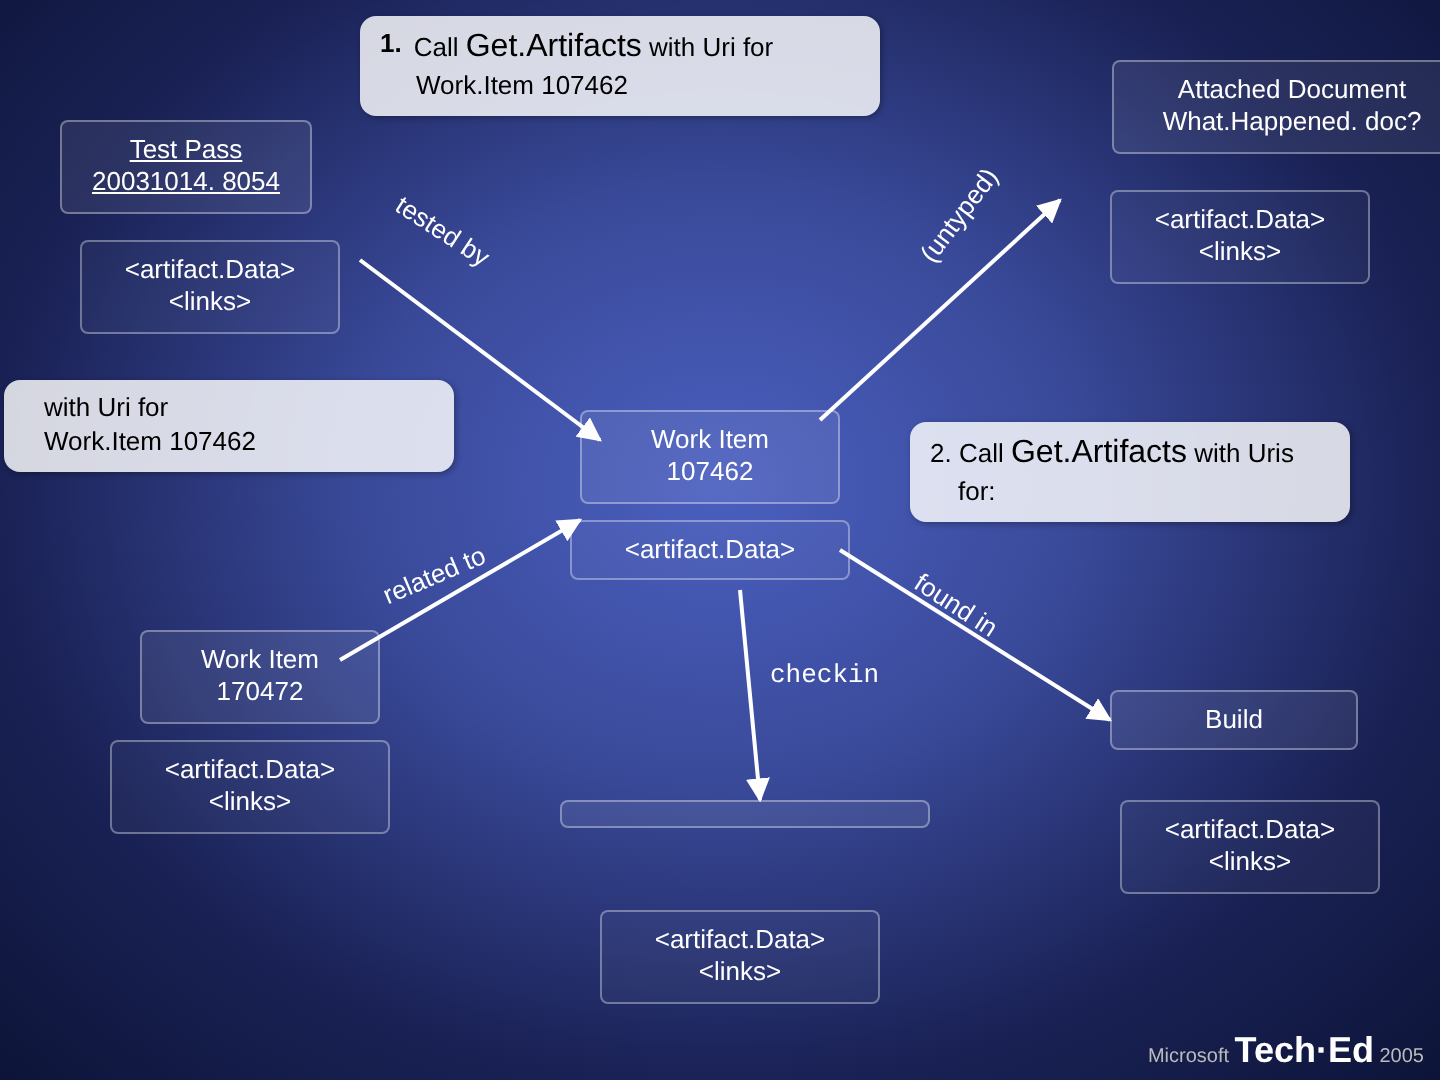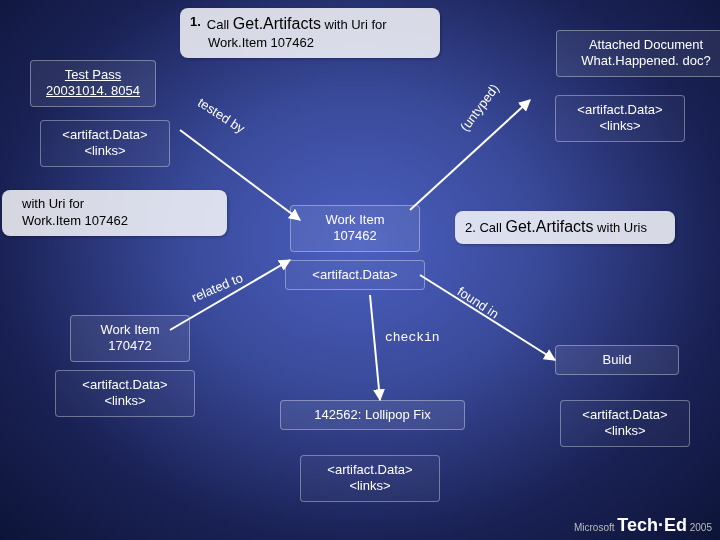--- a/index.html
+++ b/index.html
@@ -106,39 +106,39 @@
   <div>107462</div>
 </div>
 <div class="node" style="left:285px; top:260px; width:140px; background:rgba(255,255,255,0.04);">
   <div>&lt;artifact.Data&gt;</div>
 </div>
 
 <div class="callout" style="left:455px; top:180px; width:220px;margin-top:31px;">
   <div>
     <span>2. Call </span><span class="mono">Get.Artifacts</span><span> with Uris</span>
   </div>
+  <div style="margin-left:14px;">for:</div>
 </div>
 
 <div class="edge-label" style="left:190px; top:280px; transform:rotate(-23deg);">related to</div>
 
 <div class="edge-label" style="left:455px; top:295px; transform:rotate(33deg);">found in</div>
 
 <div class="edge-label" style="left:385px; top:330px;font-family:Liberation Mono, monospace;">checkin</div>
 
 <div class="node" style="left:70px; top:315px; width:120px;">
   <div>Work Item</div>
   <div>170472</div>
 </div>
 <div class="node" style="left:55px; top:370px; width:140px; background:rgba(255,255,255,0.04);">
   <div>&lt;artifact.Data&gt;</div>
   <div>&lt;links&gt;</div>
 </div>
 
 <div class="node" style="left:280px; top:400px; width:185px;">
-  <div>142562: Lollipop Fix</div>
 </div>
 <div class="node" style="left:300px; top:455px; width:140px; background:rgba(255,255,255,0.04);">
   <div>&lt;artifact.Data&gt;</div>
   <div>&lt;links&gt;</div>
 </div>
 
 <div class="node" style="left:555px; top:345px; width:124px;">
   <div>Build</div>
 </div>
 <div class="node" style="left:560px; top:400px; width:130px; background:rgba(255,255,255,0.04);">

